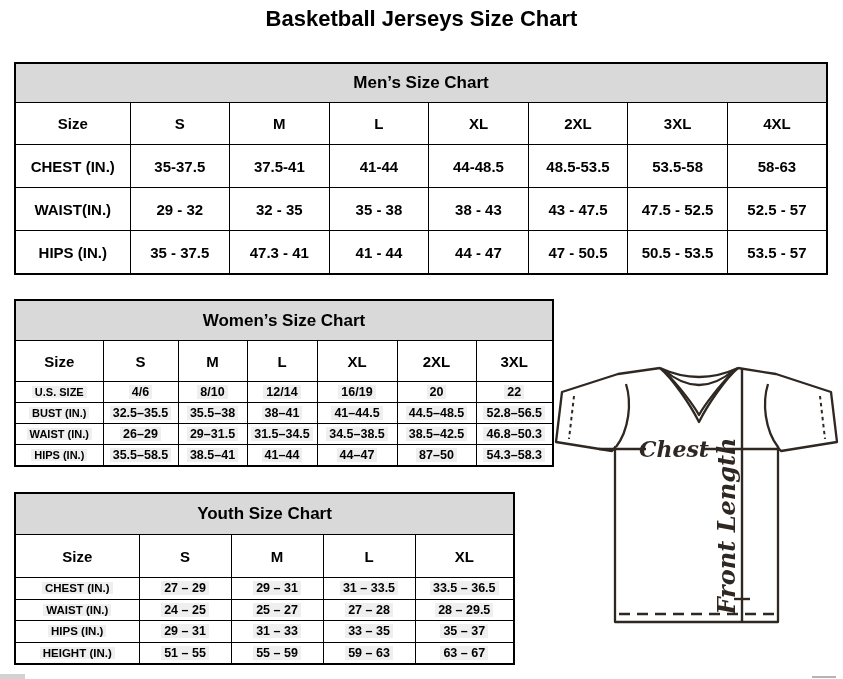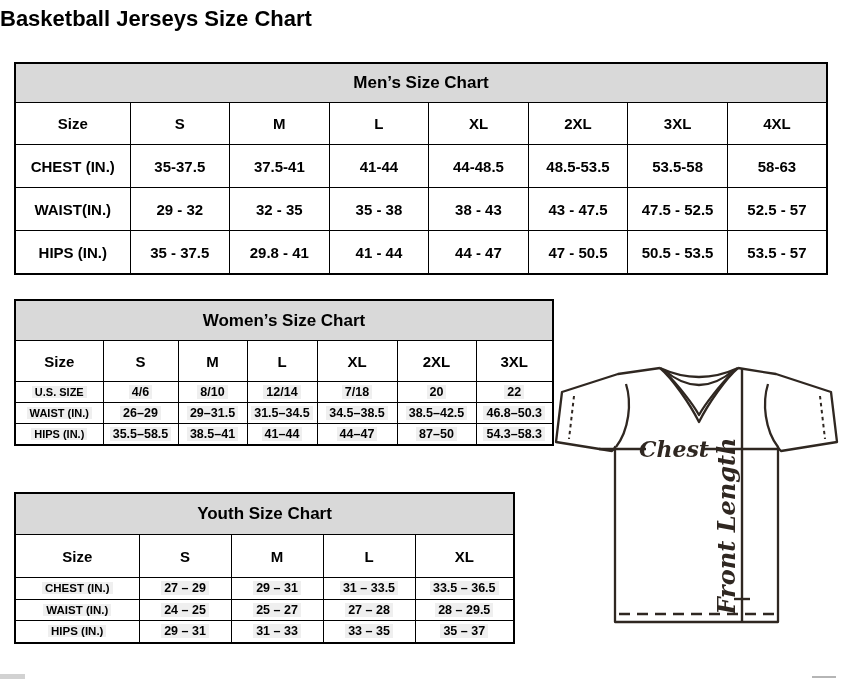--- a/index.html
+++ b/index.html
@@ -2,21 +2,21 @@
 <html><head>
 <meta charset="utf-8">
 <style>
   html,body{margin:0;padding:0;}
   body{
     width:843px;height:679px;position:relative;background:#ffffff;
     font-family:"Liberation Sans",sans-serif;color:#000;
     overflow:hidden;
   }
   .page-title{
-    position:absolute;left:0;top:6px;width:843px;
+    position:absolute;left:0;top:6px;width:843px;text-align:center;
     font-size:22px;font-weight:bold;letter-spacing:0px;
   }
   table.sizes{
     position:absolute;border-collapse:collapse;table-layout:fixed;
     border:2px solid #000;background:#fff;
   }
   table.sizes td{
     border:1.5px solid #000;text-align:center;vertical-align:middle;
     font-weight:bold;padding:0;overflow:hidden;white-space:nowrap;
   }
@@ -93,21 +93,21 @@
         <td class="val"><span class="">32 - 35</span></td>
         <td class="val"><span class="">35 - 38</span></td>
         <td class="val"><span class="">38 - 43</span></td>
         <td class="val"><span class="">43 - 47.5</span></td>
         <td class="val"><span class="">47.5 - 52.5</span></td>
         <td class="val"><span class="">52.5 - 57</span></td>
       </tr>
       <tr class="data-row">
         <td class="lab"><span class="">HIPS (IN.)</span></td>
         <td class="val"><span class="">35 - 37.5</span></td>
-        <td class="val"><span class="">29.8 - 41</span></td>
+        <td class="val"><span class="">47.3 - 41</span></td>
         <td class="val"><span class="">41 - 44</span></td>
         <td class="val"><span class="">44 - 47</span></td>
         <td class="val"><span class="">47 - 50.5</span></td>
         <td class="val"><span class="">50.5 - 53.5</span></td>
         <td class="val"><span class="">53.5 - 57</span></td>
       </tr>
     </tbody>
 </table>
 
 <table class="sizes womens shaded">
@@ -131,23 +131,32 @@
         <td>L</td>
         <td>XL</td>
         <td>2XL</td>
         <td>3XL</td>
       </tr>
       <tr class="data-row">
         <td class="lab"><span class="hl">U.S. SIZE</span></td>
         <td class="val"><span class="hl">4/6</span></td>
         <td class="val"><span class="hl">8/10</span></td>
         <td class="val"><span class="hl">12/14</span></td>
-        <td class="val"><span class="hl">7/18</span></td>
+        <td class="val"><span class="hl">16/19</span></td>
         <td class="val"><span class="hl">20</span></td>
         <td class="val"><span class="hl">22</span></td>
+      </tr>
+      <tr class="data-row">
+        <td class="lab"><span class="hl">BUST (IN.)</span></td>
+        <td class="val"><span class="hl">32.5–35.5</span></td>
+        <td class="val"><span class="hl">35.5–38</span></td>
+        <td class="val"><span class="hl">38–41</span></td>
+        <td class="val"><span class="hl">41–44.5</span></td>
+        <td class="val"><span class="hl">44.5–48.5</span></td>
+        <td class="val"><span class="hl">52.8–56.5</span></td>
       </tr>
       <tr class="data-row">
         <td class="lab"><span class="hl">WAIST (IN.)</span></td>
         <td class="val"><span class="hl">26–29</span></td>
         <td class="val"><span class="hl">29–31.5</span></td>
         <td class="val"><span class="hl">31.5–34.5</span></td>
         <td class="val"><span class="hl">34.5–38.5</span></td>
         <td class="val"><span class="hl">38.5–42.5</span></td>
         <td class="val"><span class="hl">46.8–50.3</span></td>
       </tr>
@@ -196,20 +205,27 @@
         <td class="val"><span class="hl">27 – 28</span></td>
         <td class="val"><span class="hl">28 – 29.5</span></td>
       </tr>
       <tr class="data-row">
         <td class="lab"><span class="hl">HIPS (IN.)</span></td>
         <td class="val"><span class="hl">29 – 31</span></td>
         <td class="val"><span class="hl">31 – 33</span></td>
         <td class="val"><span class="hl">33 – 35</span></td>
         <td class="val"><span class="hl">35 – 37</span></td>
       </tr>
+      <tr class="data-row">
+        <td class="lab"><span class="hl">HEIGHT (IN.)</span></td>
+        <td class="val"><span class="hl">51 – 55</span></td>
+        <td class="val"><span class="hl">55 – 59</span></td>
+        <td class="val"><span class="hl">59 – 63</span></td>
+        <td class="val"><span class="hl">63 – 67</span></td>
+      </tr>
     </tbody>
 </table>
 
 <div class="jersey-wrap">
   <svg width="290" height="300" viewBox="0 0 290 300" fill="none" stroke="#2f2721" stroke-width="2.3" stroke-linejoin="round" stroke-linecap="butt">
 
     <path d="M108 10 L66 16 L10 34 L4 84 L60 93 C61.5 91.5 62.5 90.5 63 89
          L63 264 L226 264 L226 89 C226.5 90.5 227.5 91.5 229 93
          L285 84 L279 34 L224 16 L186 10"></path>
 

